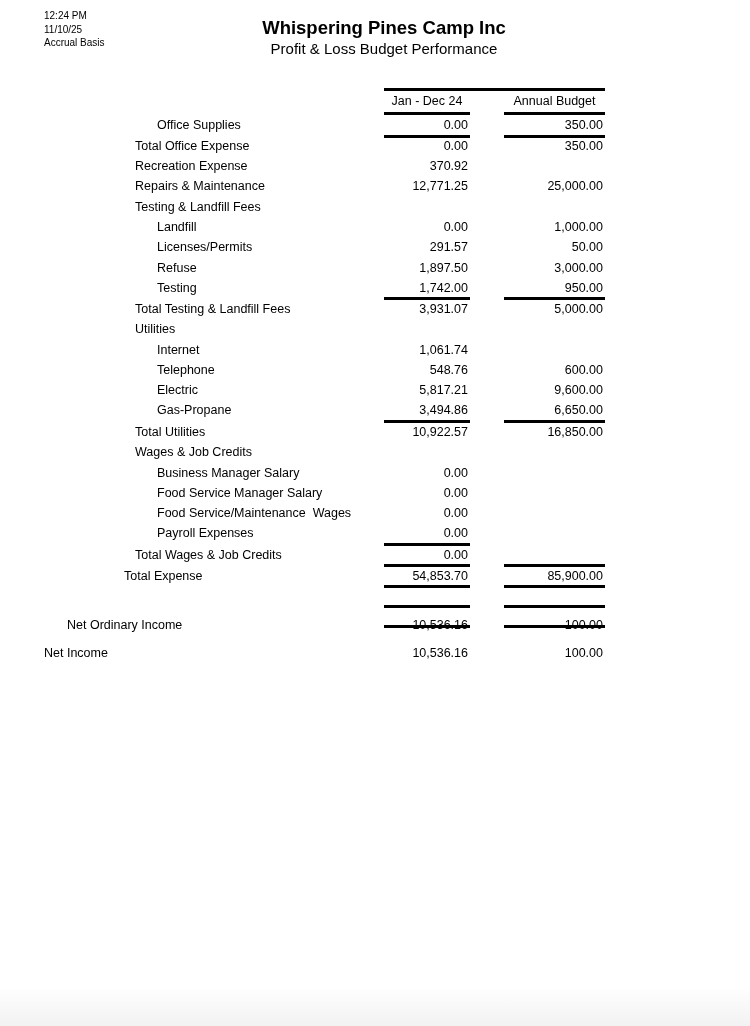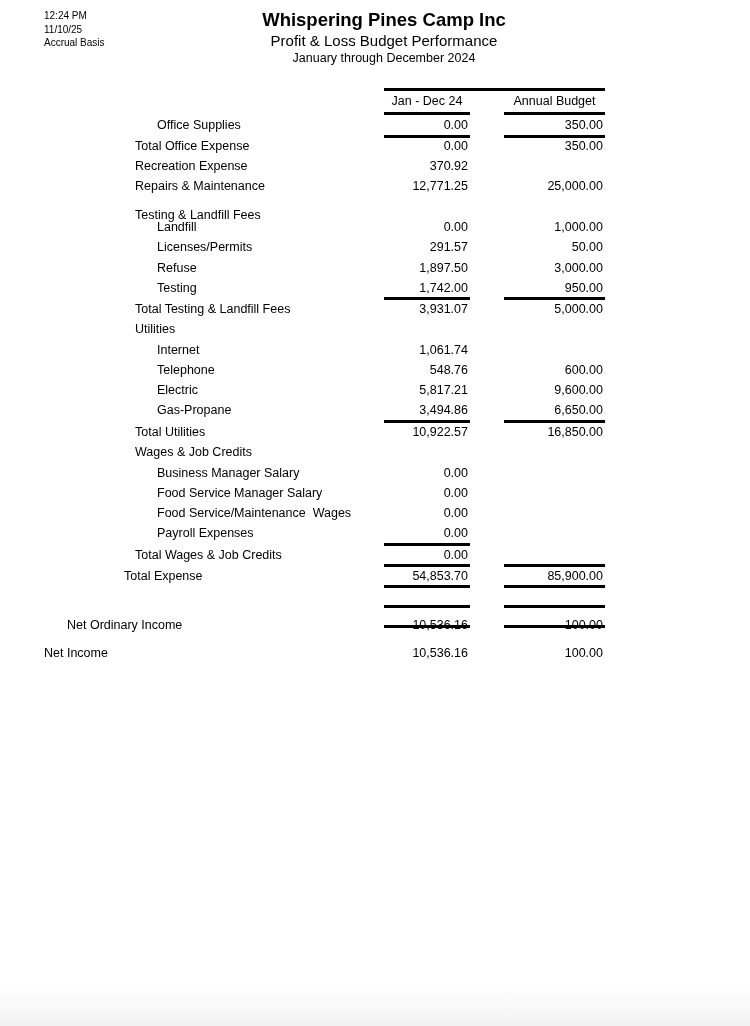--- a/index.html
+++ b/index.html
@@ -3,21 +3,21 @@
   <meta charset="utf-8">
   <style>
     html, body { margin: 0; padding: 0; }
     body {
       width: 750px; height: 1026px; position: relative; overflow: hidden;
       background: #ffffff; color: #000;
       font-family: "Liberation Sans", sans-serif;
     }
     .meta { position: absolute; left: 44px; top: 9px; font-size: 10px; line-height: 13.5px; }
     .header { position: absolute; left: 234px; width: 300px; top: 9px; text-align: center; }
-    .company { font-size: 18.5px; font-weight: bold; line-height: 22px; }
+    .company { font-size: 18.5px; font-weight: bold; line-height: 22px; margin-top: 8px; }
     .subtitle { font-size: 15px; line-height: 19px; }
     .period { font-size: 12.5px; line-height: 17px; }
 
     .row { position: absolute; left: 0; width: 750px; height: 20px; font-size: 12.5px; }
     .row .label { position: absolute; top: 2px; white-space: pre; }
     .row .v { position: absolute; top: 2px; text-align: right; }
     .row .v1 { left: 384px; width: 84px; }
     .row .v2 { left: 504px; width: 99px; }
     .bar { position: absolute; height: 3px; background: #000; }
     .b1 { left: 384px; width: 86px; }
@@ -31,21 +31,20 @@
 
 <div class="meta">
   <div>12:24 PM</div>
   <div>11/10/25</div>
   <div>Accrual Basis</div>
 </div>
 
 <div class="header">
   <div class="company">Whispering Pines Camp Inc</div>
   <div class="subtitle">Profit &amp; Loss Budget Performance</div>
-  <div class="period">January through December 2024</div>
 </div>
 
 <div class="bar" style="left:384px;width:221px;top:88px;"></div>
 <div style="position:absolute;left:384px;width:86px;top:94px;font-size:12.5px;text-align:center;">Jan - Dec 24</div>
 <div style="position:absolute;left:504px;width:101px;top:94px;font-size:12.5px;text-align:center;">Annual Budget</div>
 <div class="bar b1" style="top:112px;"></div>
 <div class="bar b2" style="top:112px;"></div>
 
 <div id="rows">
     <div class="row" style="top: 116px;">
@@ -61,21 +60,21 @@
     <div class="row" style="top: 157px;">
       <span class="label" style="left: 135px;">Recreation Expense</span>
       <span class="v v1">370.92</span>
       <span class="v v2"></span>
     </div>
     <div class="row" style="top: 177px;">
       <span class="label" style="left: 135px;">Repairs &amp; Maintenance</span>
       <span class="v v1">12,771.25</span>
       <span class="v v2">25,000.00</span>
     </div>
-    <div class="row" style="top: 198px; margin-top: 8px;">
+    <div class="row" style="top: 198px;">
       <span class="label" style="left: 135px;">Testing &amp; Landfill Fees</span>
       <span class="v v1"></span>
       <span class="v v2"></span>
     </div>
     <div class="row" style="top: 218px;">
       <span class="label" style="left: 157px;">Landfill</span>
       <span class="v v1">0.00</span>
       <span class="v v2">1,000.00</span>
     </div>
     <div class="row" style="top: 238px;">

